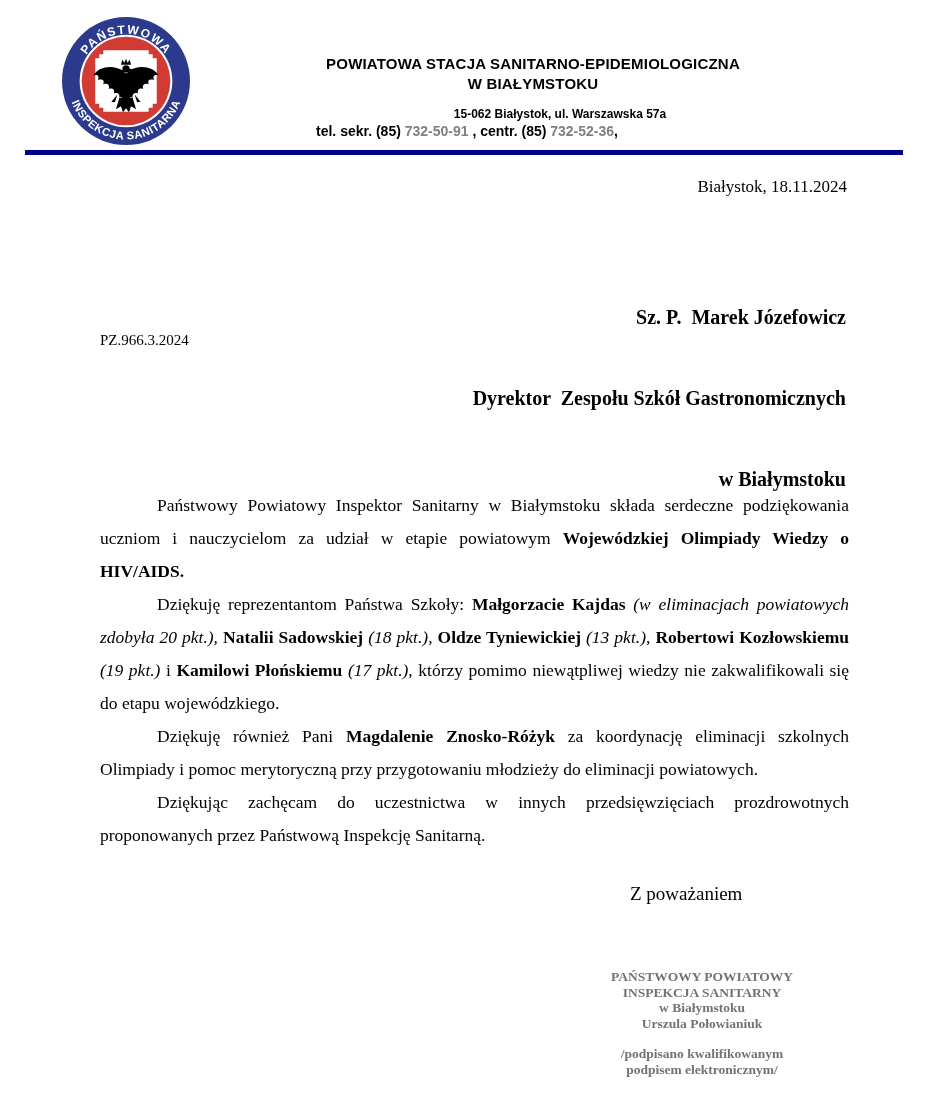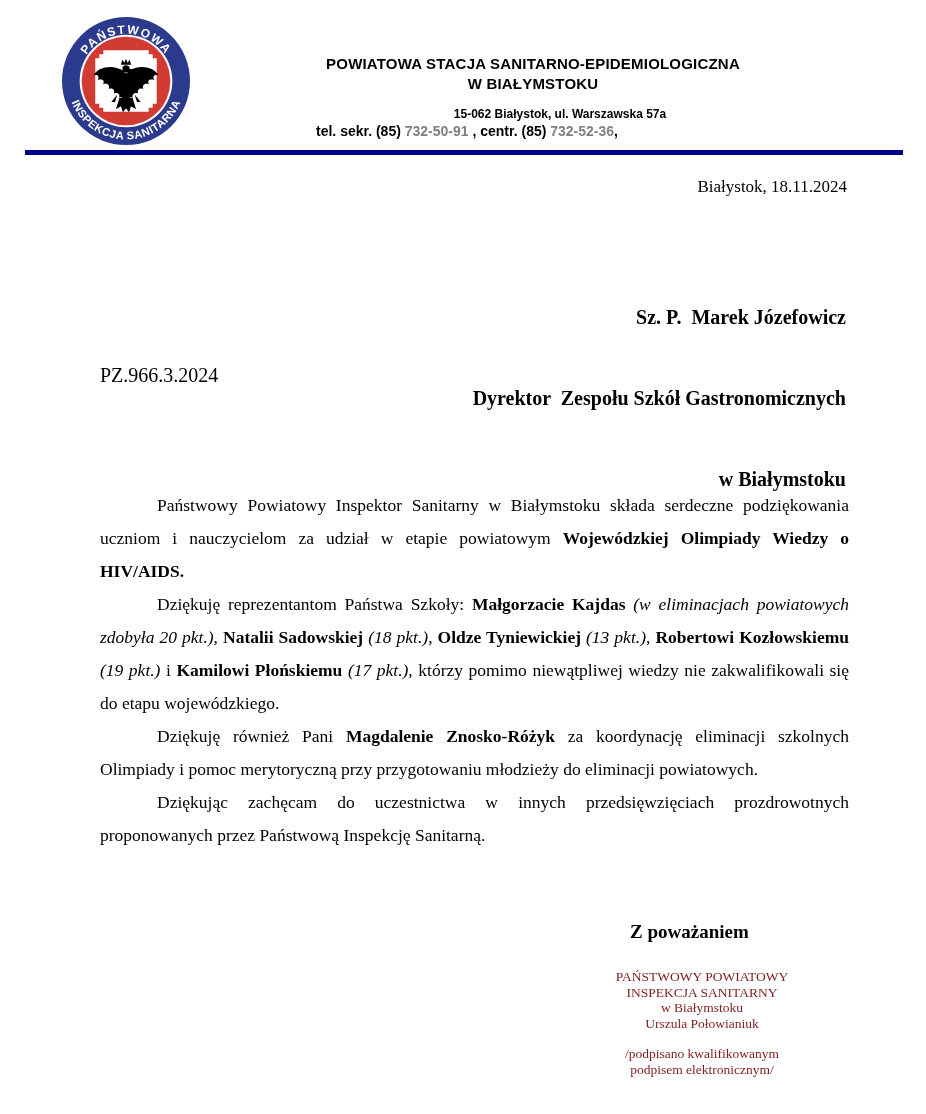--- a/index.html
+++ b/index.html
@@ -26,34 +26,34 @@
   .org-fax{font-size:14px;line-height:17px;}
   .gray{color:#808080;}
   .rule{position:absolute;left:25px;top:150px;width:878px;height:5px;background:#00008B;}
   
   .date{position:absolute;top:177px;right:79px;font-size:17px;}
   .addressee{
     position:absolute;top:250px;right:80px;
     text-align:right;font-weight:bold;font-size:20px;line-height:27px;
     white-space:pre;
   }
-  .ref{position:absolute;left:100px;top:364px;font-size:20px;}
+  .ref{position:absolute;left:100px;top:332px;font-size:15px;}
   
   .body-text{
     position:absolute;left:100px;top:489px;width:749px;
     font-size:17.5px;line-height:33px;text-align:justify;
   }
   .body-text p{margin:0;text-indent:57px;}
   .b{font-weight:bold;}
   .i{font-style:italic;}
   
-  .closing{position:absolute;left:630px;top:921px;font-weight:bold;font-size:19px;}
+  .closing{position:absolute;left:630px;top:883px;font-weight:normal;font-size:19px;}
   .signature{
     position:absolute;left:558px;top:969px;width:288px;
-    text-align:center;color:#7f1d1d;font-weight:normal;
+    text-align:center;color:#737373;font-weight:bold;
     font-size:13.5px;line-height:15.5px;
   }
   .esign{margin-top:15px;}
   
   .ring-text{font-family:"Liberation Sans", sans-serif;font-weight:bold;fill:#ffffff;}
 </style>
 </head>
 <body>
 
 <div class="page">

